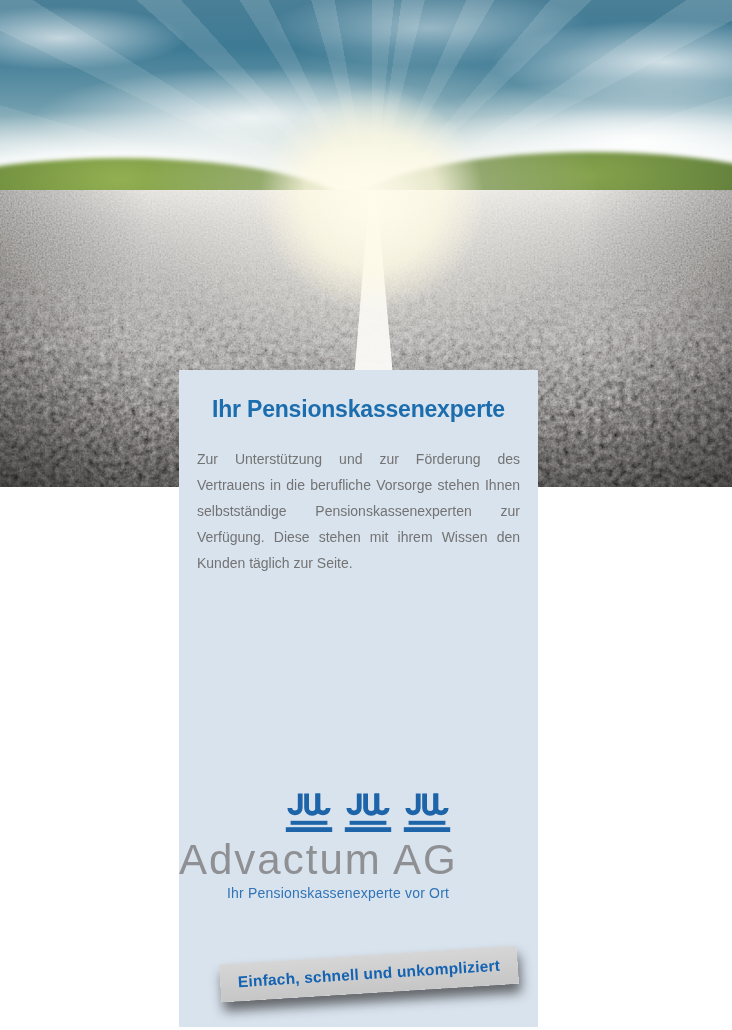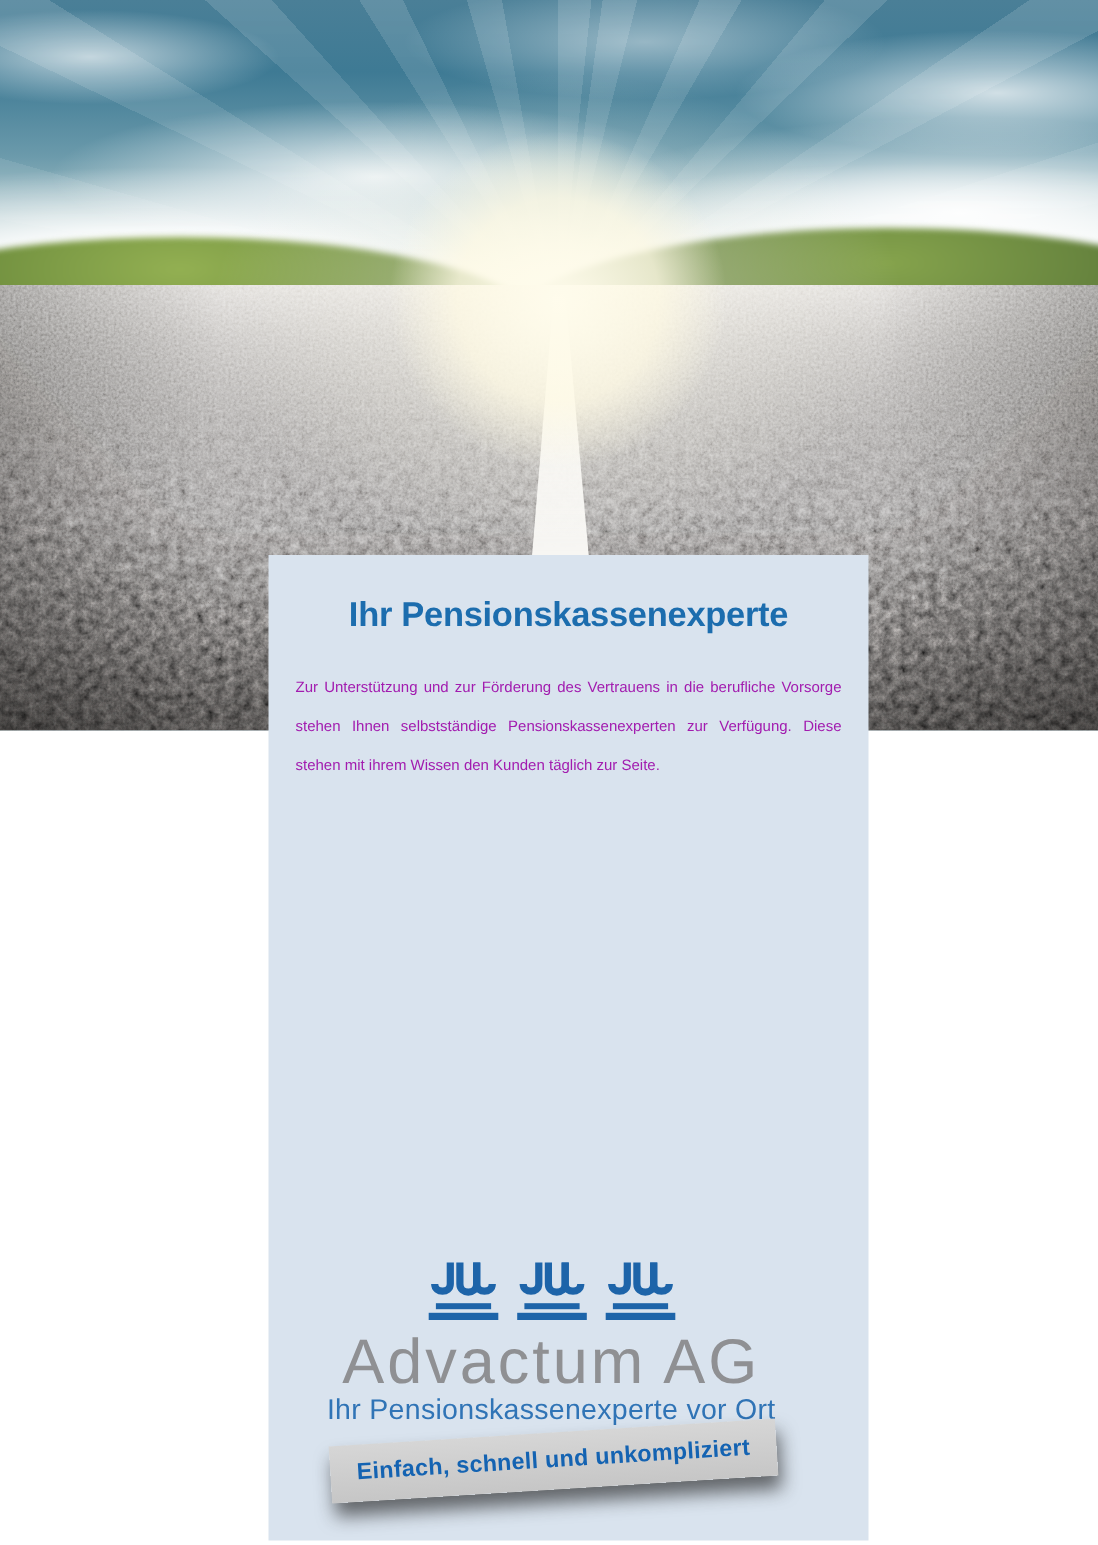--- a/index.html
+++ b/index.html
@@ -64,41 +64,41 @@
   }
   .glare{
     position:absolute;left:0;top:0;width:732px;height:487px;
     background:
       radial-gradient(circle 150px at 372px 200px, rgba(255,252,236,.98) 0%, rgba(255,250,228,.75) 45%, transparent 75%),
       radial-gradient(ellipse 330px 230px at 372px 210px, rgba(255,252,240,.55) 0%, transparent 70%);
   }
 
   
   .panel{
-    position:absolute;left:179px;top:370px;width:400px;height:657px;
+    position:absolute;left:179px;top:370px;width:359px;height:657px;
     background:#d9e3ee;
   }
   .headline{
     margin:24px 14px 0;text-align:center;
     color:#1c6dae;font-size:23px;line-height:31px;font-weight:700;letter-spacing:-.2px;
   }
   .headline span{display:block;}
   .bodytext{margin:21px 18px 0;}
   .bodytext p{
-    margin:0;color:#a21caf;font-size:10px;line-height:26px;
+    margin:0;color:#737373;font-size:14px;line-height:26px;
     text-align:justify;
   }
   
-  .logo{position:absolute;left:0;top:468px;width:377px;text-align:center;}
+  .logo{position:absolute;left:0;top:420px;width:377px;text-align:left;}
   .logo-icons{display:flex;justify-content:center;gap:11px;}
   .logo-icons svg{display:block;}
   .company{
     margin-top:4px;color:#8f9093;font-size:42px;line-height:44px;font-weight:400;letter-spacing:2px;
   }
-  .tagline{color:#3074b6;font-size:19px;line-height:22px;letter-spacing:.2px;}
+  .tagline{color:#3074b6;font-size:14px;line-height:22px;letter-spacing:.2px;padding-left:48px;}
 
   
   .ribbon{
     position:absolute;left:41px;top:585px;width:298px;height:38px;
     background:linear-gradient(180deg,#d6d6d6 0%,#c6c6c6 100%);
     transform:rotate(-3.6deg);
     box-shadow:2px 9px 12px rgba(35,35,35,.65);
     display:flex;align-items:center;justify-content:center;
   }
   .ribbon-label{

